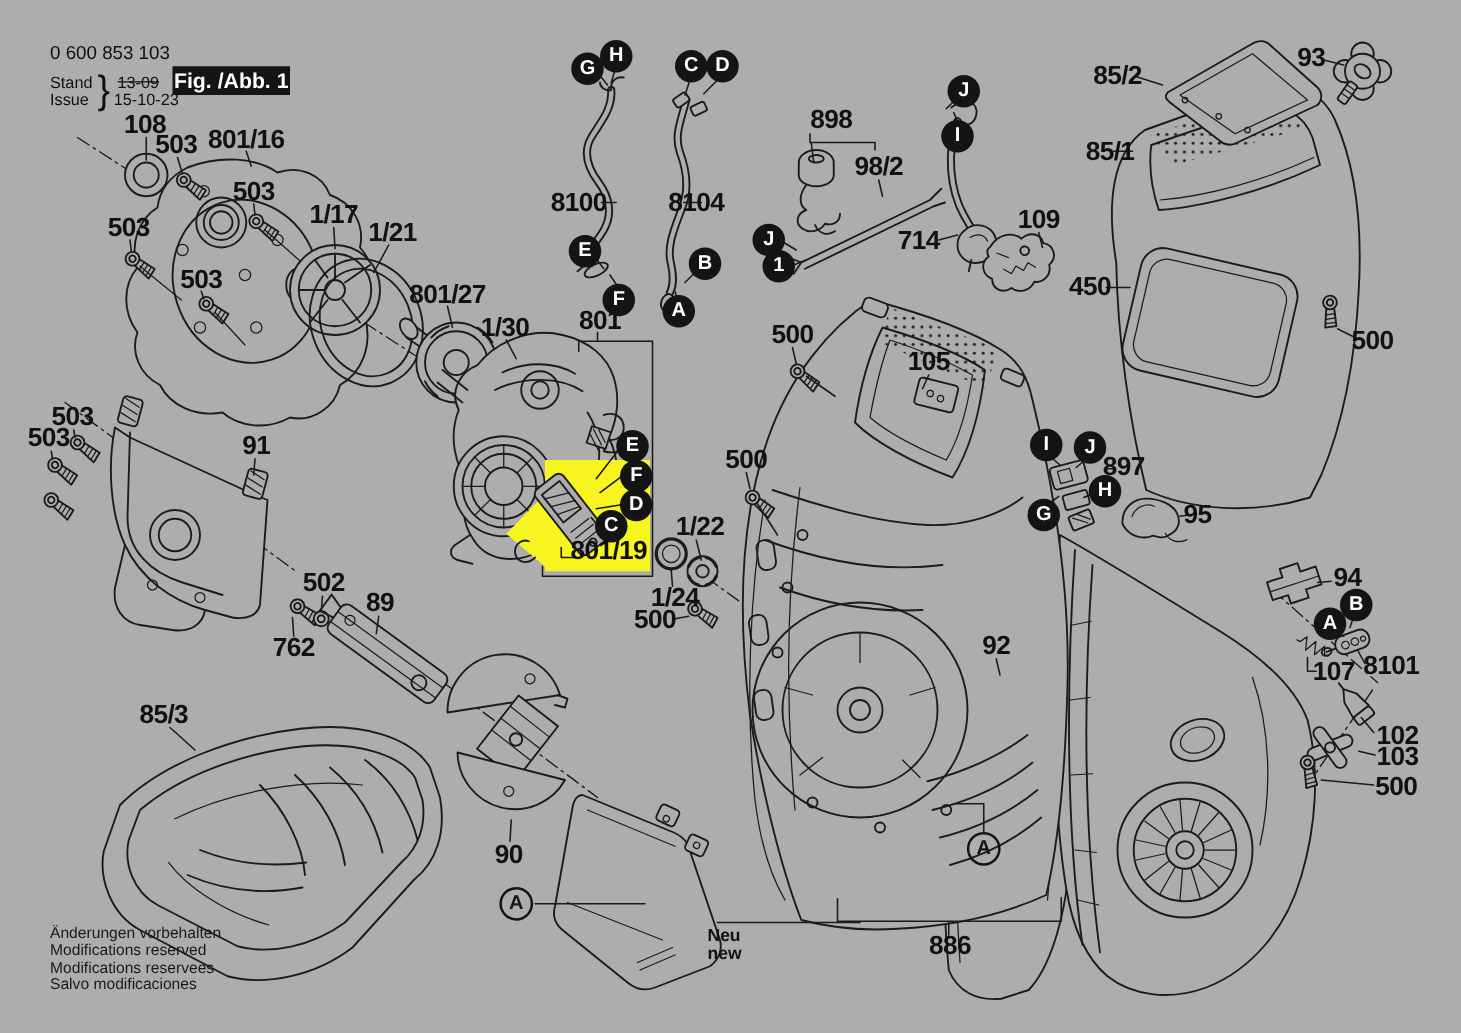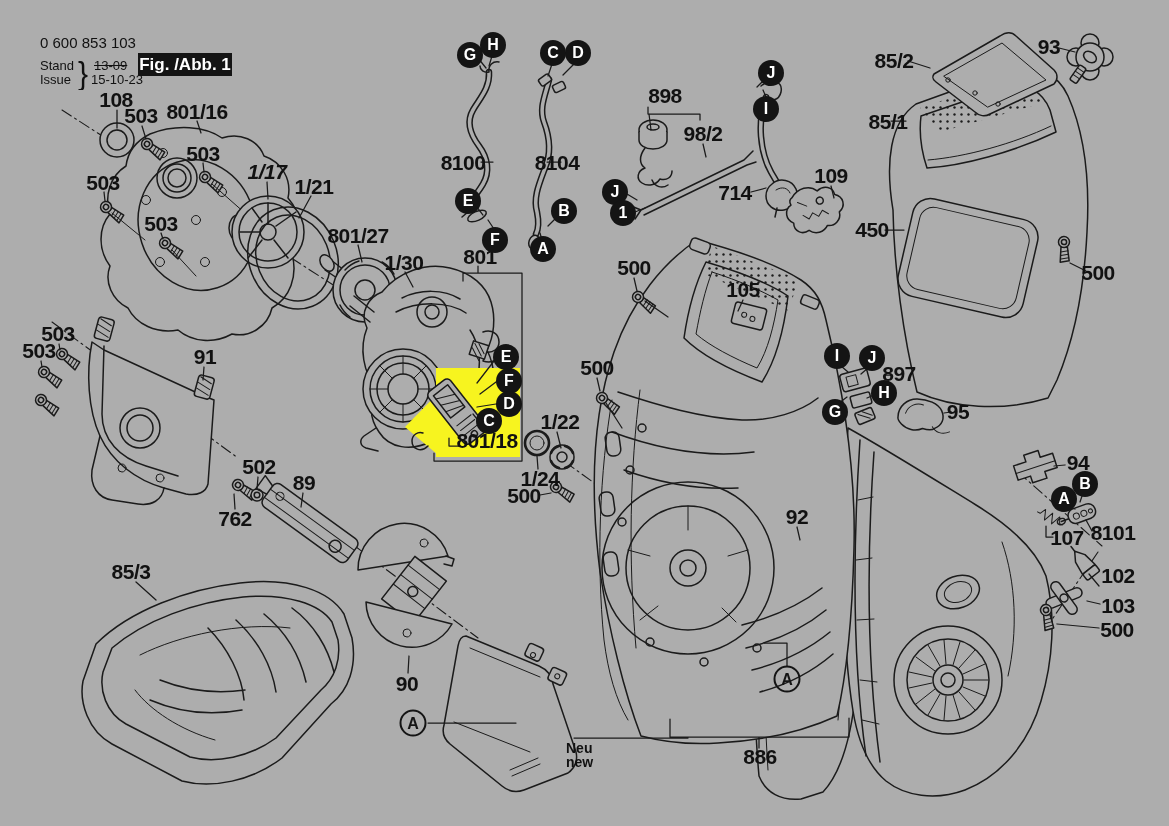--- a/index.html
+++ b/index.html
@@ -447,34 +447,40 @@
     <div class="brace">}</div>
     <div class="dates">
       <div class="strike">13-09</div>
       <div>15-10-23</div>
     </div>
   </div>
 </div>
 
 <div class="figbox">Fig. /Abb. 1</div>
 
+<div class="footer">
+  <div>Änderungen vorbehalten</div>
+  <div>Modifications reserved</div>
+  <div>Modifications reservees</div>
+  <div>Salvo modificaciones</div>
+</div>
 
 <div class="neu">
   <div>Neu</div>
   <div>new</div>
 </div>
 
 <div id="labels">
       <span class="plabel" style="left: 116px; top: 100px;">108</span>
       <span class="plabel" style="left: 141px; top: 116px;">503</span>
       <span class="plabel" style="left: 197px; top: 112px;">801/16</span>
       <span class="plabel" style="left: 203px; top: 154px;">503</span>
       <span class="plabel" style="left: 103px; top: 183px;">503</span>
       <span class="plabel" style="left: 161px; top: 224px;">503</span>
-      <span class="plabel" style="left: 267px; top: 172px; font-style: italic;">1/17</span>
+      <span class="plabel" style="left: 267px; top: 172px;">1/17</span>
       <span class="plabel" style="left: 314px; top: 187px;">1/21</span>
       <span class="plabel" style="left: 358px; top: 236px;">801/27</span>
       <span class="plabel" style="left: 404px; top: 263px;">1/30</span>
       <span class="plabel" style="left: 463px; top: 163px;">8100</span>
       <span class="plabel" style="left: 557px; top: 163px;">8104</span>
       <span class="plabel" style="left: 480px; top: 257px;">801</span>
       <span class="plabel" style="left: 665px; top: 96px;">898</span>
       <span class="plabel" style="left: 703px; top: 134px;">98/2</span>
       <span class="plabel" style="left: 735px; top: 193px;">714</span>
       <span class="plabel" style="left: 831px; top: 176px;">109</span>
@@ -484,35 +490,35 @@
       <span class="plabel" style="left: 872px; top: 230px;">450</span>
       <span class="plabel" style="left: 1098px; top: 273px;">500</span>
       <span class="plabel" style="left: 634px; top: 268px;">500</span>
       <span class="plabel" style="left: 743px; top: 290px;">105</span>
       <span class="plabel" style="left: 597px; top: 368px;">500</span>
       <span class="plabel" style="left: 899px; top: 374px;">897</span>
       <span class="plabel" style="left: 958px; top: 412px;">95</span>
       <span class="plabel" style="left: 1078px; top: 463px;">94</span>
       <span class="plabel" style="left: 1113px; top: 533px;">8101</span>
       <span class="plabel" style="left: 1067px; top: 538px;">107</span>
-      <span class="plabel" style="left: 1118px; top: 576px;">102</span>
+      <span class="plabel" style="left: 1118px; top: 589px;">102</span>
       <span class="plabel" style="left: 1118px; top: 606px;">103</span>
       <span class="plabel" style="left: 1117px; top: 630px;">500</span>
       <span class="plabel" style="left: 58px; top: 334px;">503</span>
       <span class="plabel" style="left: 39px; top: 351px;">503</span>
       <span class="plabel" style="left: 205px; top: 357px;">91</span>
       <span class="plabel" style="left: 259px; top: 467px;">502</span>
       <span class="plabel" style="left: 235px; top: 519px;">762</span>
       <span class="plabel" style="left: 304px; top: 483px;">89</span>
       <span class="plabel" style="left: 131px; top: 572px;">85/3</span>
       <span class="plabel" style="left: 407px; top: 684px;">90</span>
       <span class="plabel" style="left: 560px; top: 422px;">1/22</span>
       <span class="plabel" style="left: 540px; top: 479px;">1/24</span>
       <span class="plabel" style="left: 524px; top: 496px;">500</span>
-      <span class="plabel" style="left: 487px; top: 441px;">801/18</span>
+      <span class="plabel" style="left: 487px; top: 441px;">801/19</span>
       <span class="plabel" style="left: 797px; top: 517px;">92</span>
       <span class="plabel" style="left: 760px; top: 757px;">886</span>
     </div>
 <div id="markers">
       <span class="mk filled" style="left: 470px; top: 55px;">G</span>
       <span class="mk filled" style="left: 493px; top: 45px;">H</span>
       <span class="mk filled" style="left: 553px; top: 53px;">C</span>
       <span class="mk filled" style="left: 578px; top: 53px;">D</span>
       <span class="mk filled" style="left: 468px; top: 201px;">E</span>
       <span class="mk filled" style="left: 495px; top: 240px;">F</span>

